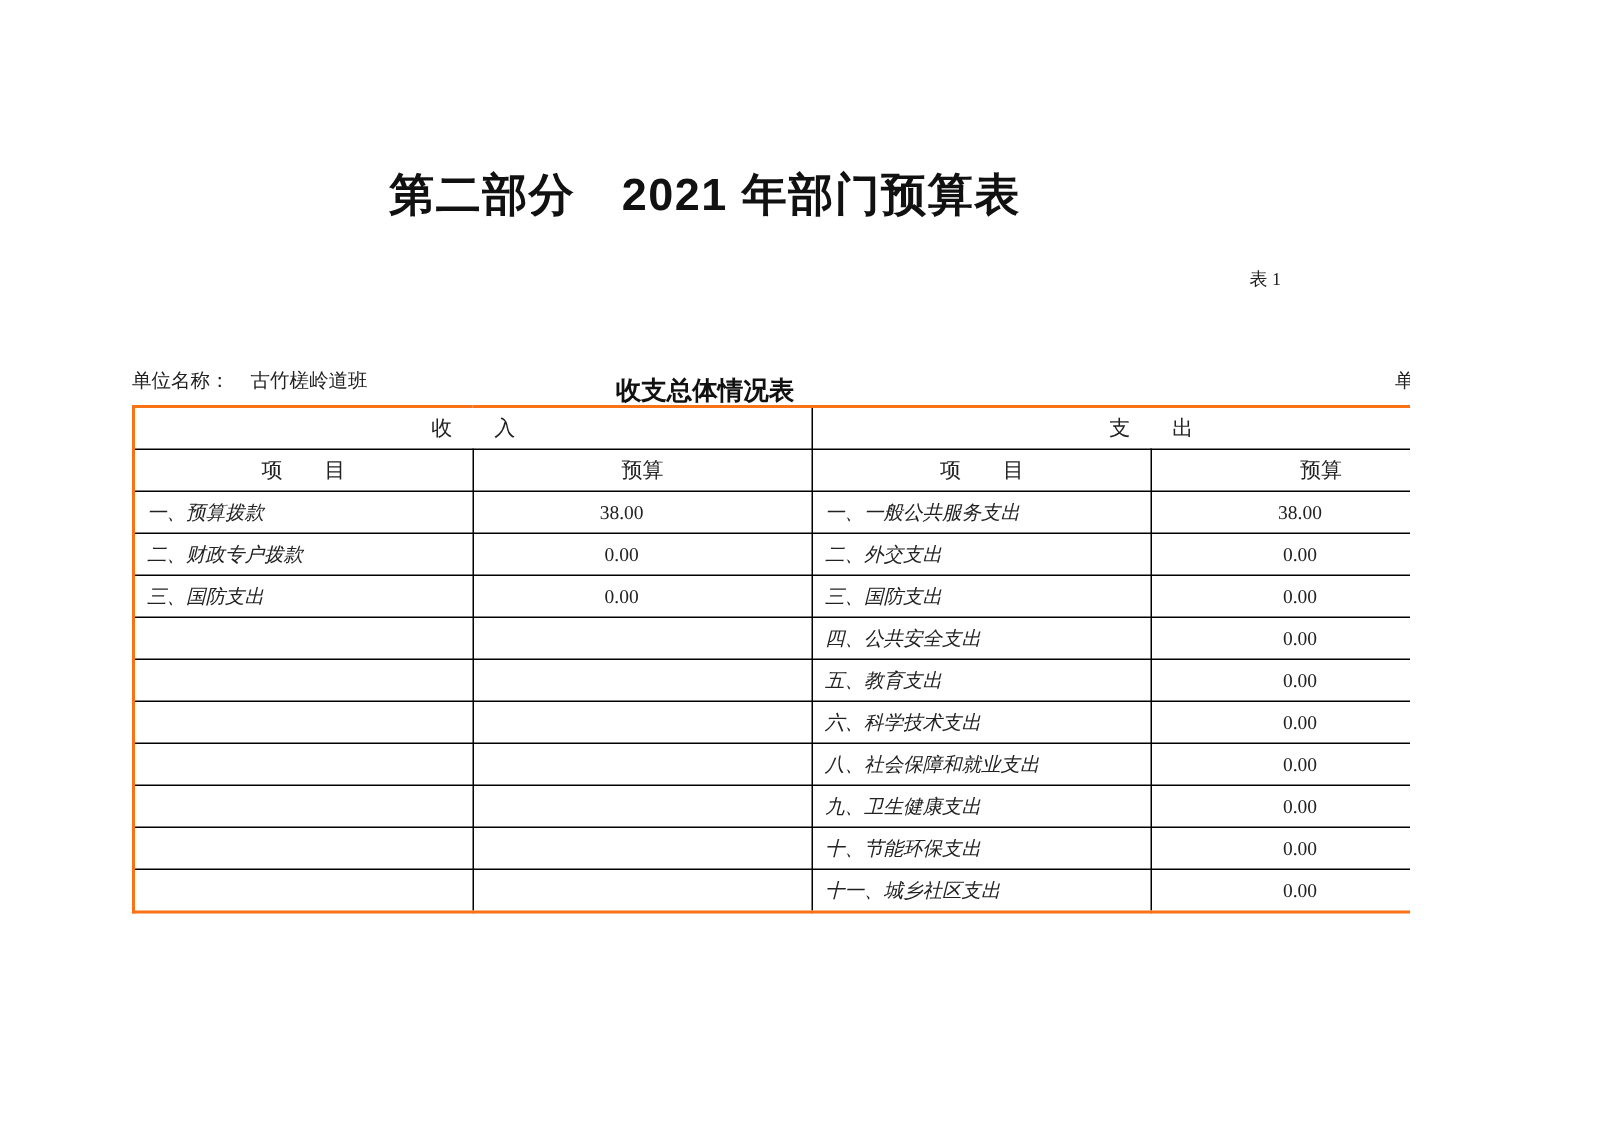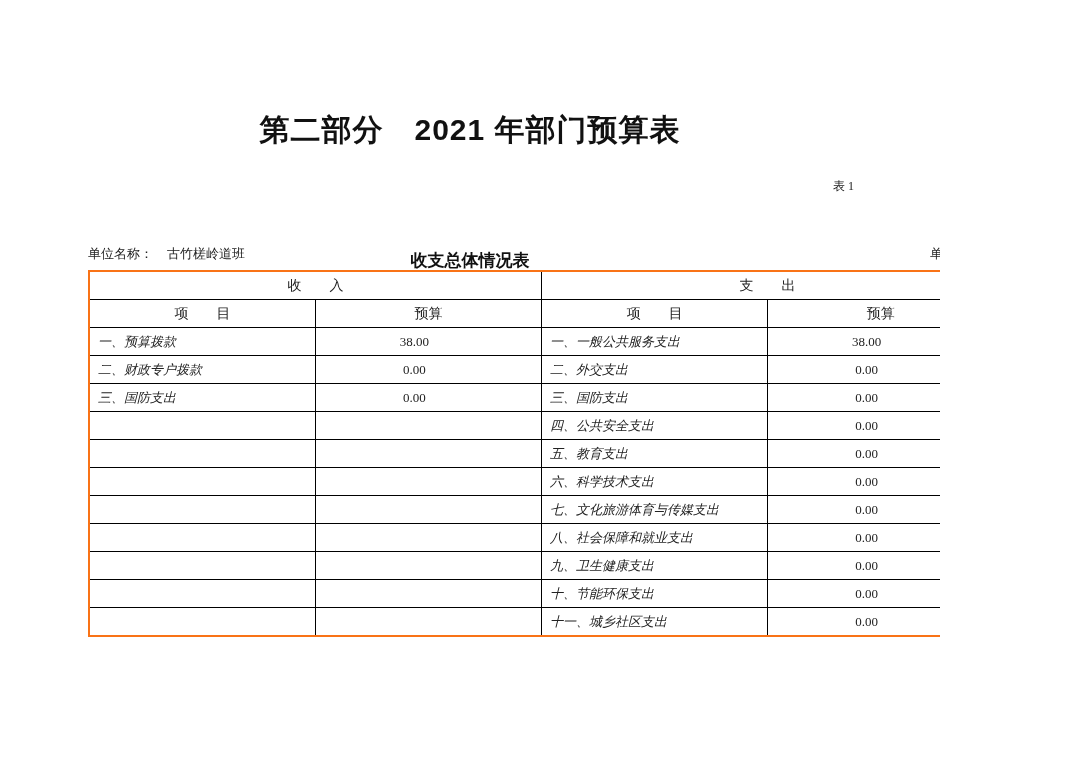--- a/index.html
+++ b/index.html
@@ -109,26 +109,20 @@
     <td class="num">0.00</td>
   </tr>
 
   <tr>
     <td class="item"></td>
     <td class="num"></td>
     <td class="item">六、科学技术支出</td>
     <td class="num">0.00</td>
   </tr>
 
-  <tr>
-    <td class="item"></td>
-    <td class="num"></td>
-    <td class="item">七、文化旅游体育与传媒支出</td>
-    <td class="num">0.00</td>
-  </tr>
 
   <tr>
     <td class="item"></td>
     <td class="num"></td>
     <td class="item">八、社会保障和就业支出</td>
     <td class="num">0.00</td>
   </tr>
 
   <tr>
     <td class="item"></td>

